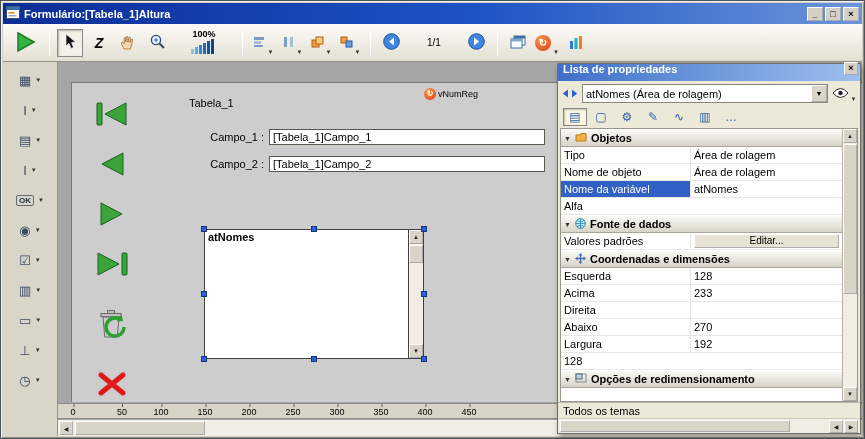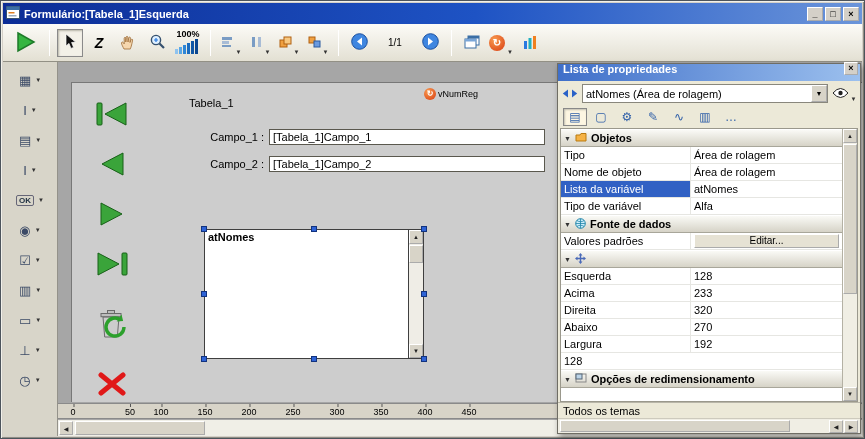--- a/index.html
+++ b/index.html
@@ -17,25 +17,25 @@
   .cap{width:16px;height:14px;background:#d4d0c8;border:1px outset #fff;font-size:9px;line-height:10px;
     color:#000;display:flex;align-items:center;justify-content:center;font-weight:bold}
 
   
   .toolbar{height:38px;flex:0 0 38px;background:linear-gradient(#fcfbf7,#e3e0d3);border-bottom:1px solid #929085;
     display:flex;align-items:center;padding:0 5px;gap:3px}
   .tbtn{height:28px;min-width:26px;display:flex;align-items:center;justify-content:center;border:1px solid transparent;gap:1px}
   .tbtn.active{border:1px solid #8a8a8a;background:#f3f1e8;box-shadow:inset 1px 1px 2px #b8b5a8}
   .tbtn.run{min-width:34px}
   .sep{width:1px;height:26px;background:#a8a69a;border-right:1px solid #fff;margin:0 4px}
-  .zoomgrp{display:flex;flex-direction:column;align-items:center;justify-content:center;height:34px;margin:0 2px}
+  .zoomgrp{display:flex;flex-direction:column;align-items:center;justify-content:center;height:34px;margin:0 18px}
   .zoomlabel{font-size:9px;font-weight:bold;line-height:10px}
   .dd{font-size:6px;color:#333;margin-left:1px;align-self:flex-end;line-height:8px}
   .zglyph{font-size:14px;font-weight:bold;font-style:italic}
-  .pageind{font-size:10px;margin:0 13px}
+  .pageind{font-size:10px;margin:0 20px}
   .badge{width:16px;height:16px;border-radius:50%;background:radial-gradient(circle at 35% 30%,#f89a50,#d83c10);
     color:#fff;font-size:10px;line-height:16px;text-align:center;font-weight:bold}
   .badge.small{width:12px;height:12px;font-size:8px;line-height:12px}
 
   
   .main{flex:1;display:flex;position:relative;overflow:hidden}
   .sidebar{width:55px;flex:0 0 55px;background:#d8d5c9;border-right:1px solid #94928a;display:flex;flex-direction:column;
     align-items:center;padding-top:7px;gap:8px}
   .stool{width:42px;height:22px;display:flex;align-items:center;justify-content:center;gap:3px;border:1px solid transparent}
   .sglyph{font-size:13px;color:#3b4a66}
@@ -120,21 +120,21 @@
 
   <div class="titlebar">
     <span>
       <svg width="14" height="13">
           <rect x="0.5" y="0.5" width="13" height="12" fill="#fff" stroke="#35506e"></rect>
           <rect x="0.5" y="0.5" width="13" height="3.5" fill="#3a6ea5"></rect>
           <rect x="2.5" y="6" width="6" height="1.5" fill="#e08020"></rect>
           <rect x="2.5" y="9" width="8" height="1.5" fill="#9ab"></rect>
         </svg>
     </span>
-    <span class="title-text">Formulário:[Tabela_1]Esquerda</span>
+    <span class="title-text">Formulário:[Tabela_1]Altura</span>
     <span class="caption-btns">
       <button class="cap">_</button>
       <button class="cap">□</button>
       <button class="cap">×</button>
     </span>
   </div>
 
   <div class="toolbar">
     <button class="tbtn run">
       <span><svg width="24" height="24" viewBox="0 0 24 24">
@@ -357,21 +357,21 @@
           <div class="handle" style="left:-4px;top:calc(50% - 3px)"></div>
           <div class="handle" style="right:-4px;top:calc(50% - 3px)"></div>
           <div class="handle" style="left:-4px;bottom:-4px"></div>
           <div class="handle" style="left:calc(50% - 3px);bottom:-4px"></div>
           <div class="handle" style="right:-4px;bottom:-4px"></div>
         </div>
       </div>
 
       <div class="ruler">
         <span class="rtick" style="left:15px">0</span>
-        <span class="rtick" style="left:72px">50</span>
+        <span class="rtick" style="left:64px">50</span>
         <span class="rtick" style="left:103px">100</span>
         <span class="rtick" style="left:147px">150</span>
         <span class="rtick" style="left:191px">200</span>
         <span class="rtick" style="left:235px">250</span>
         <span class="rtick" style="left:279px">300</span>
         <span class="rtick" style="left:323px">350</span>
         <span class="rtick" style="left:367px">400</span>
         <span class="rtick" style="left:411px">450</span>
       </div>
 
@@ -430,25 +430,24 @@
         </div>
         <div class="prow">
           <div class="plabel">Tipo</div>
           <div class="pvalue">Área de rolagem</div>
         </div>
         <div class="prow">
           <div class="plabel">Nome de objeto</div>
           <div class="pvalue">Área de rolagem</div>
         </div>
         <div class="prow">
-          <div class="plabel sel">Lista da variável</div>
+          <div class="plabel sel">Nome da variável</div>
           <div class="pvalue">atNomes</div>
         </div>
         <div class="prow">
-          <div class="plabel">Tipo de variável</div>
           <div class="pvalue">Alfa</div>
         </div>
         <div class="phead">
           <span class="tri">▼</span>
           <span><svg width="11" height="11">
                 <circle cx="5.5" cy="5.5" r="4.8" fill="#cdeefb" stroke="#1f84a8"></circle>
                 <path d="M.7 5.5h9.6M5.5.7v9.6M2 2.6c2 1.5 5 1.5 7 0M2 8.4c2-1.5 5-1.5 7 0" stroke="#1f84a8" fill="none" stroke-width=".8"></path>
               </svg></span>
           <span>Fonte de dados</span>
         </div>
@@ -457,32 +456,32 @@
           <div class="pvalue">
             <button class="editbtn">Editar...</button>
           </div>
         </div>
         <div class="phead">
           <span class="tri">▼</span>
           <span><svg width="11" height="11">
                 <path d="M5.5 0l2 2.5h-4zM5.5 11l2-2.5h-4zM0 5.5l2.5-2v4zM11 5.5l-2.5-2v4z" fill="#4a6ab8"></path>
                 <path d="M5.5 2v7M2 5.5h7" stroke="#4a6ab8" stroke-width="1.4"></path>
               </svg></span>
+          <span>Coordenadas e dimensões</span>
         </div>
         <div class="prow">
           <div class="plabel">Esquerda</div>
           <div class="pvalue">128</div>
         </div>
         <div class="prow">
           <div class="plabel">Acima</div>
           <div class="pvalue">233</div>
         </div>
         <div class="prow">
           <div class="plabel">Direita</div>
-          <div class="pvalue">320</div>
         </div>
         <div class="prow">
           <div class="plabel">Abaixo</div>
           <div class="pvalue">270</div>
         </div>
         <div class="prow">
           <div class="plabel">Largura</div>
           <div class="pvalue">192</div>
         </div>
         <div class="prow">

